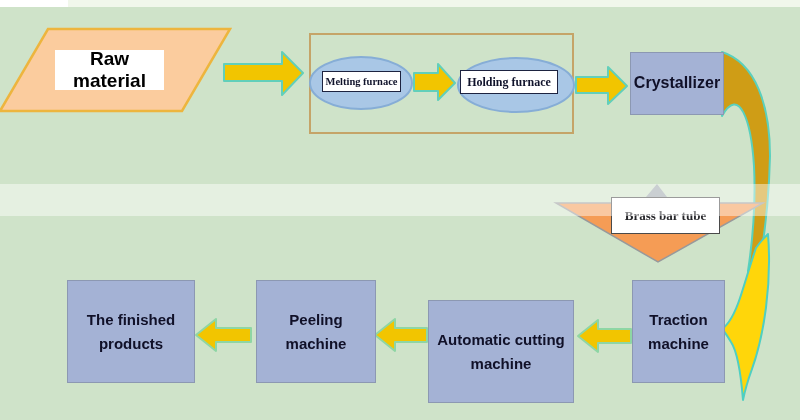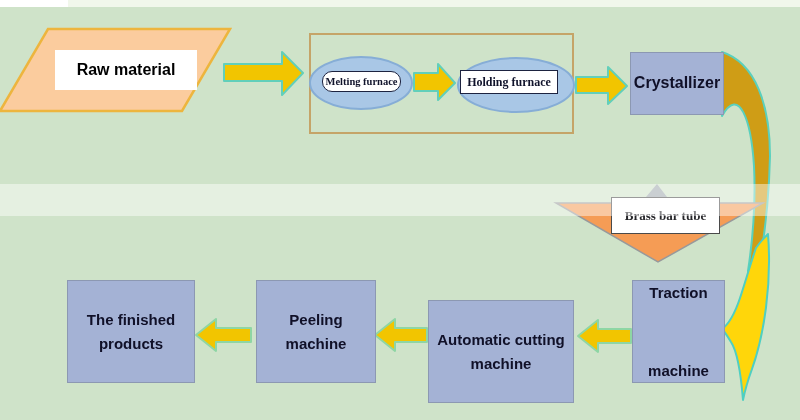--- a/index.html
+++ b/index.html
@@ -22,42 +22,42 @@
   .swoosh-dark{fill:#cf9d16;stroke:#5ad0bd;stroke-width:2;stroke-linejoin:round;}
   .swoosh-bright{fill:#ffd60a;stroke:#4fcfc2;stroke-width:2;stroke-linejoin:round;}
   .tri{fill:#f59c55;stroke:#98999b;stroke-width:1.5;}
   .gray-arrow{fill:#98a1aa;opacity:.9;}
 
   .label-box{
     position:absolute;z-index:3;background:#ffffff;
     display:flex;align-items:center;justify-content:center;
     text-align:center;color:#000000;
   }
-  .raw{left:55px;top:50px;width:142px;height:40px;
-       font-weight:bold;font-size:16px;}
+  .raw{left:55px;top:50px;width:109px;height:40px;
+       font-weight:bold;font-size:19px;}
   .furn{font-family:"Liberation Serif",serif;font-weight:bold;
         border:1.5px solid #1d2340;color:#10132b;}
-  .furn1{left:322px;top:71px;width:77px;height:19px;font-size:10.5px;border-radius:10px;}
+  .furn1{left:322px;top:71px;width:77px;height:19px;font-size:10.5px;}
   .furn2{left:460px;top:70px;width:96px;height:22px;font-size:12px;}
   .brass{left:611px;top:197px;width:107px;height:35px;
          border:1px solid #4a4a4a;
          font-family:"Liberation Serif",serif;font-weight:bold;
          font-size:13px;color:#26262a;}
 
   .node-box{
     position:absolute;z-index:2;background:#a4b2d5;border:1px solid #8c98b2;
     display:flex;flex-direction:column;align-items:center;justify-content:center;
     text-align:center;font-weight:bold;color:#101028;line-height:1.55;
   }
   .crystallizer{left:630px;top:52px;width:92px;height:61px;font-size:16px;}
   .bottom{top:280px;height:101px;font-size:15px;}
   .finished{left:67px;width:126px;}
   .peeling{left:256px;width:118px;}
   .cutting{left:428px;width:144px;margin-top:20px;}
-  .traction{left:632px;width:91px;justify-content:space-between;}
+  .traction{left:632px;width:91px;}
 
   .wm-band{
     position:absolute;z-index:4;left:0;top:184px;width:800px;height:32px;
     background:rgba(255,255,255,0.45);pointer-events:none;
   }
   .wm-text{
     position:absolute;z-index:5;left:327px;top:186px;
     font-size:27px;font-weight:400;letter-spacing:1px;color:#8a988c;
   }
 </style>

